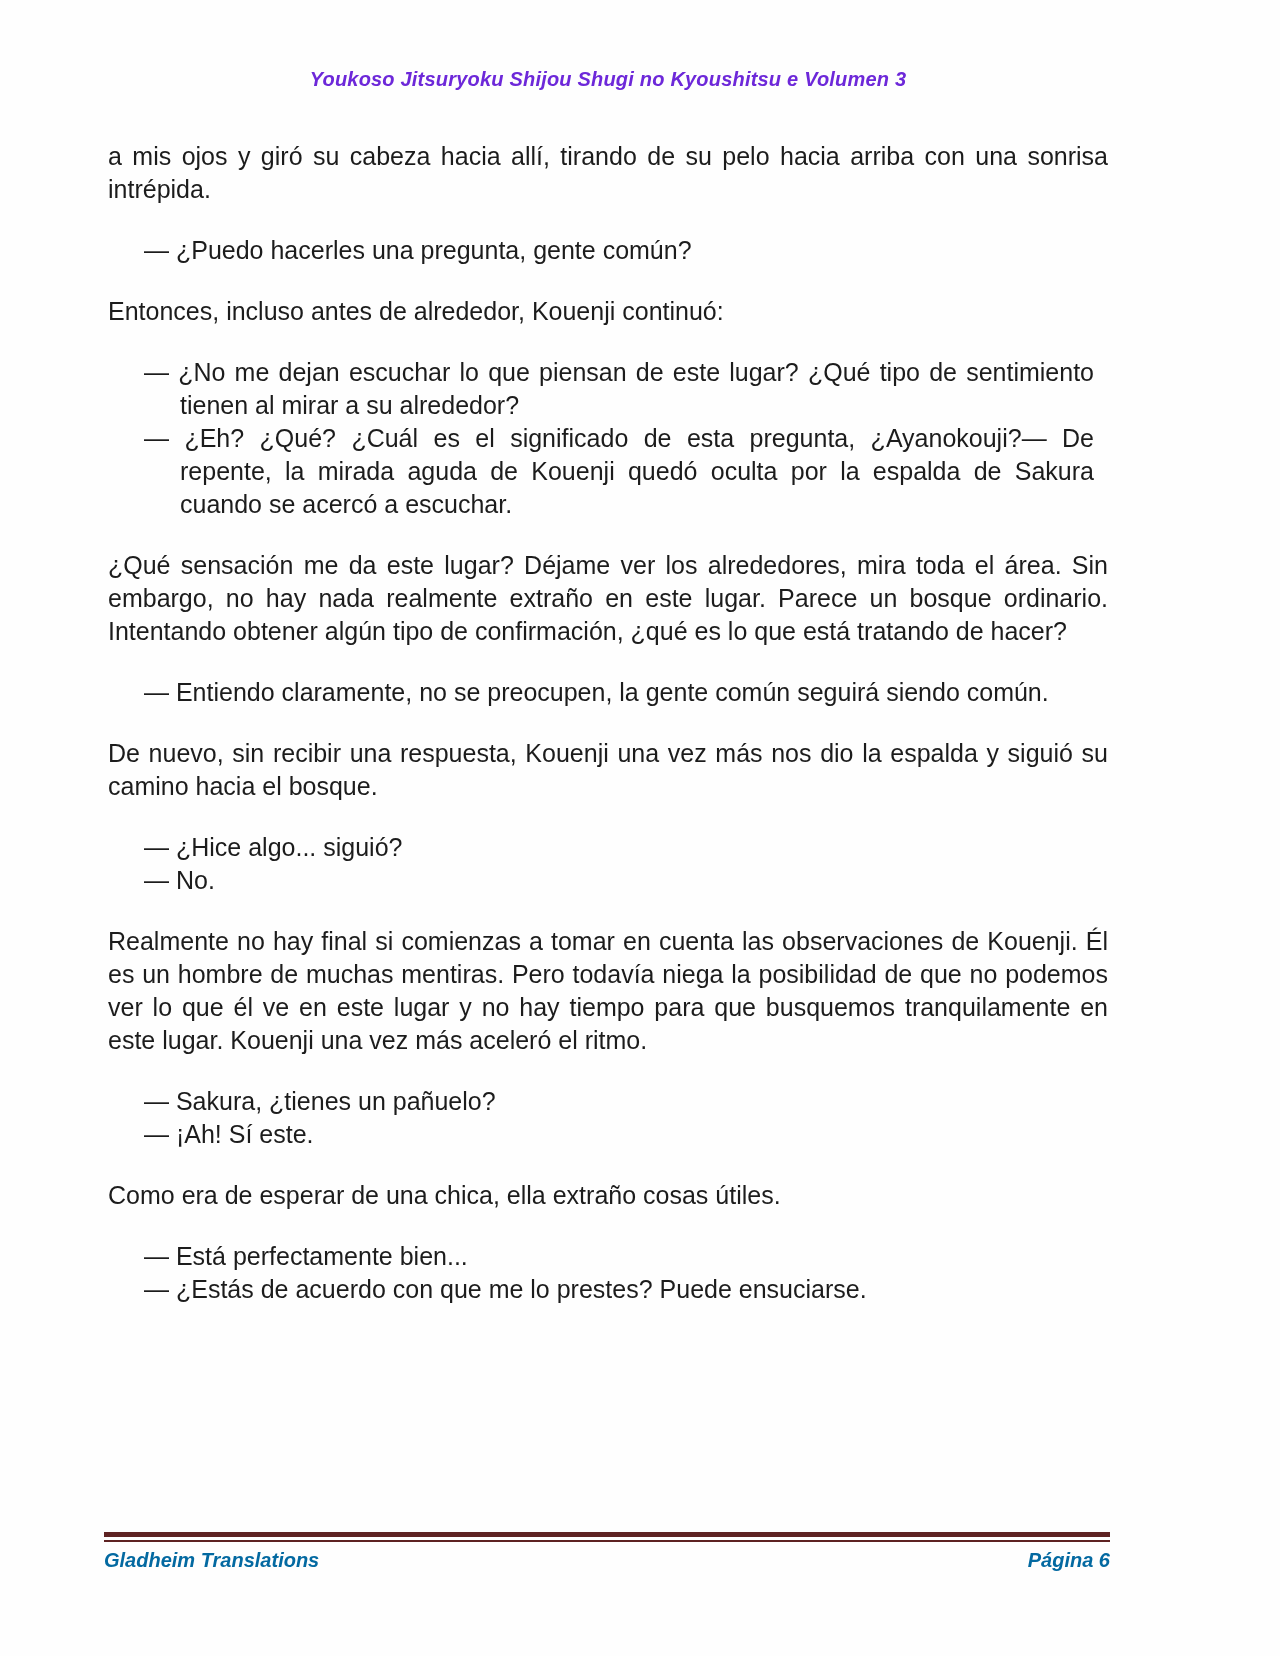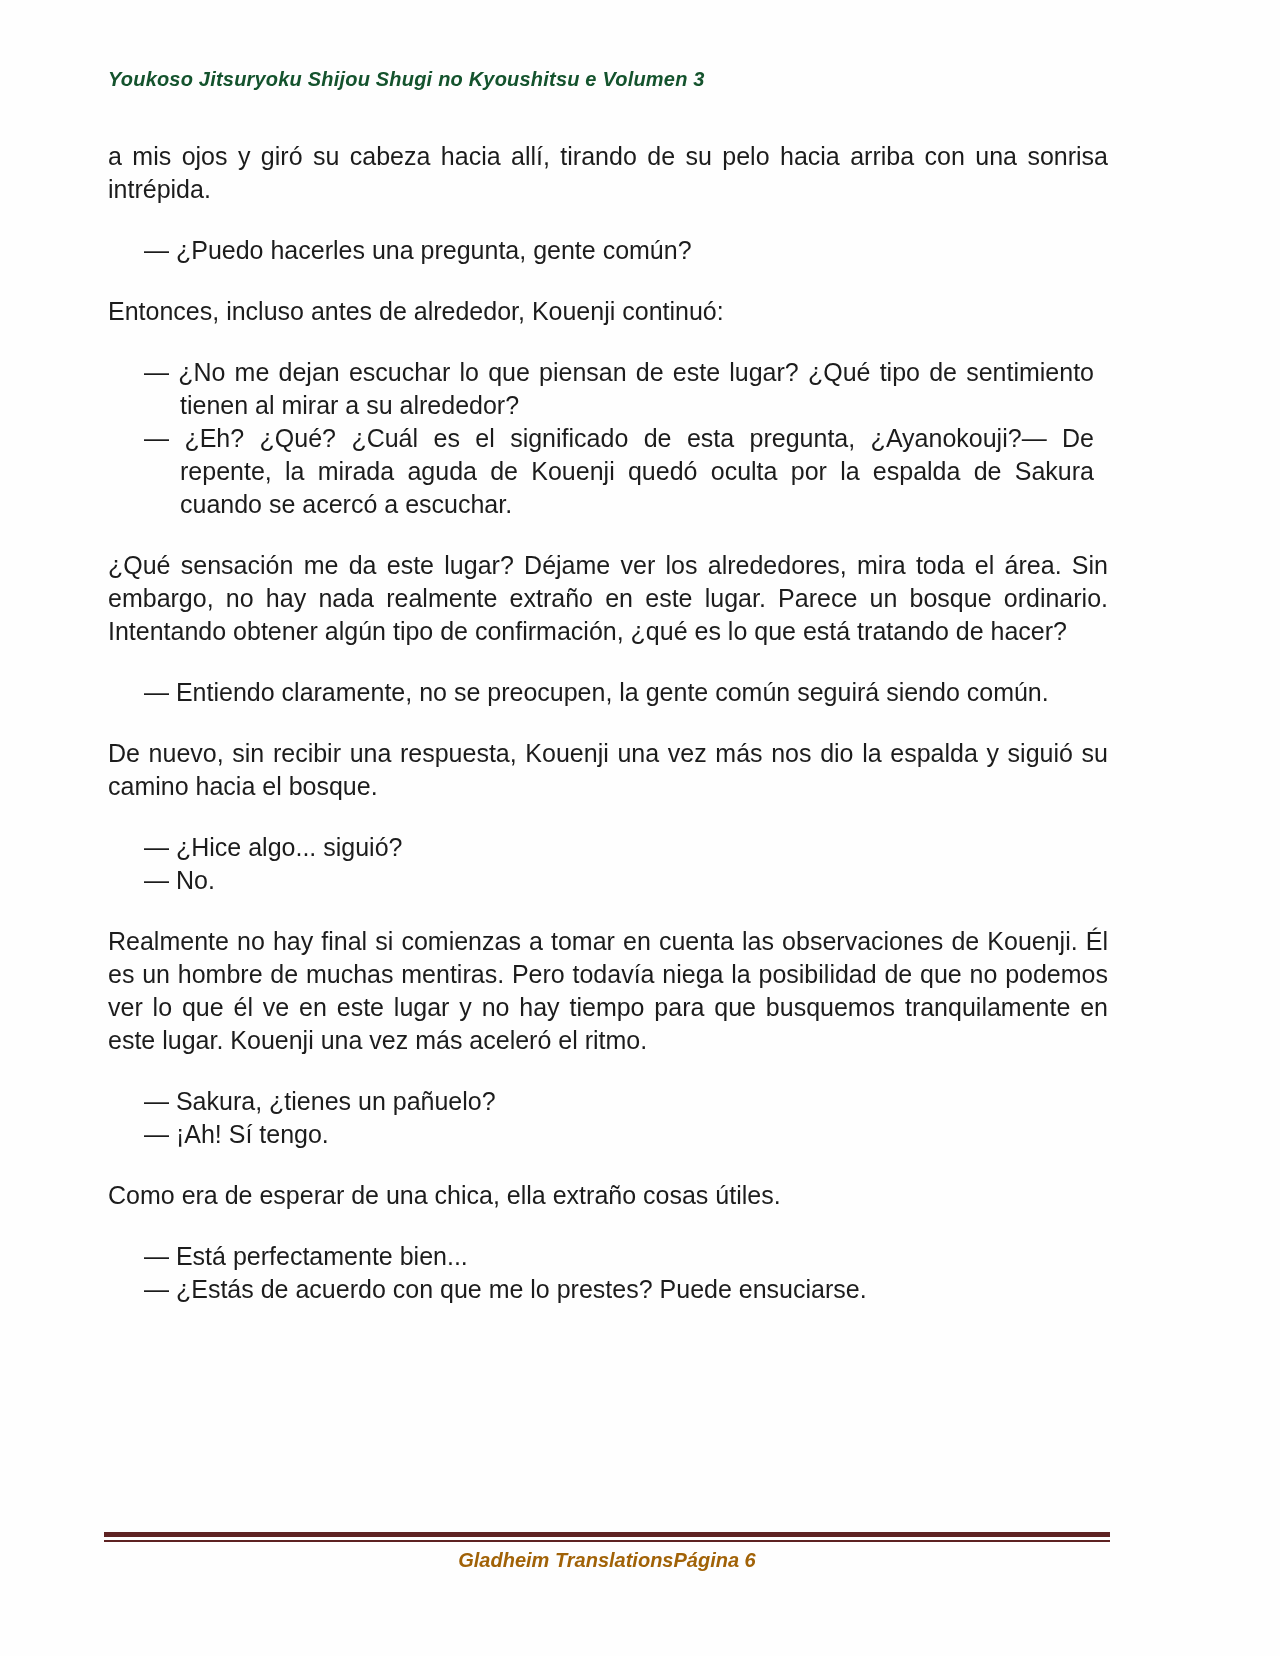--- a/index.html
+++ b/index.html
@@ -18,21 +18,22 @@
   }
   .doc-header {
     position: absolute;
     top: 68px;
     left: 108px;
     right: 172px;
     font-size: 20px;
     font-weight: bold;
     font-style: italic;
     letter-spacing: 0.2px;
-    color: #14532d;
+    color: #6d28d9;
+    text-align: center;
   }
   .content {
     position: absolute;
     top: 140px;
     left: 108px;
     right: 172px;
     font-size: 25px;
     line-height: 33px;
   }
   .paragraph {
@@ -54,26 +55,26 @@
     top: 1532px;
   }
   .footer-rule {
     height: 3px;
     border-top: 5px solid #5e2222;
     border-bottom: 2px solid #5e2222;
   }
   .footer-row {
     margin-top: 7px;
     display: flex;
-    justify-content: center;
+    justify-content: space-between;
     align-items: baseline;
     font-size: 20px;
     font-weight: bold;
     font-style: italic;
-    color: #a16207;
+    color: #0369a1;
   }
 </style>
 </head>
 <body>
 
 <div class="page">
 
   <div class="doc-header">Youkoso Jitsuryoku Shijou Shugi no Kyoushitsu e Volumen 3</div>
 
   <div class="content" id="content">
@@ -91,21 +92,21 @@
         <div class="dialogue-line">— Entiendo claramente, no se preocupen, la gente común seguirá siendo común.</div>
       </div>
       <div class="paragraph">De nuevo, sin recibir una respuesta, Kouenji una vez más nos dio la espalda y siguió su camino hacia el bosque.</div>
       <div class="dialogue-group">
         <div class="dialogue-line">— ¿Hice algo... siguió?</div>
         <div class="dialogue-line">— No.</div>
       </div>
       <div class="paragraph">Realmente no hay final si comienzas a tomar en cuenta las observaciones de Kouenji. Él es un hombre de muchas mentiras. Pero todavía niega la posibilidad de que no podemos ver lo que él ve en este lugar y no hay tiempo para que busquemos tranquilamente en este lugar. Kouenji una vez más aceleró el ritmo.</div>
       <div class="dialogue-group">
         <div class="dialogue-line">— Sakura, ¿tienes un pañuelo?</div>
-        <div class="dialogue-line">— ¡Ah! Sí tengo.</div>
+        <div class="dialogue-line">— ¡Ah! Sí este.</div>
       </div>
       <div class="paragraph">Como era de esperar de una chica, ella extraño cosas útiles.</div>
       <div class="dialogue-group">
         <div class="dialogue-line">— Está perfectamente bien...</div>
         <div class="dialogue-line">— ¿Estás de acuerdo con que me lo prestes? Puede ensuciarse.</div>
       </div>
     </div>
 
   <div class="doc-footer">
     <div class="footer-rule" style="border-top-color: rgb(94, 34, 34); border-bottom-color: rgb(94, 34, 34);"></div>

